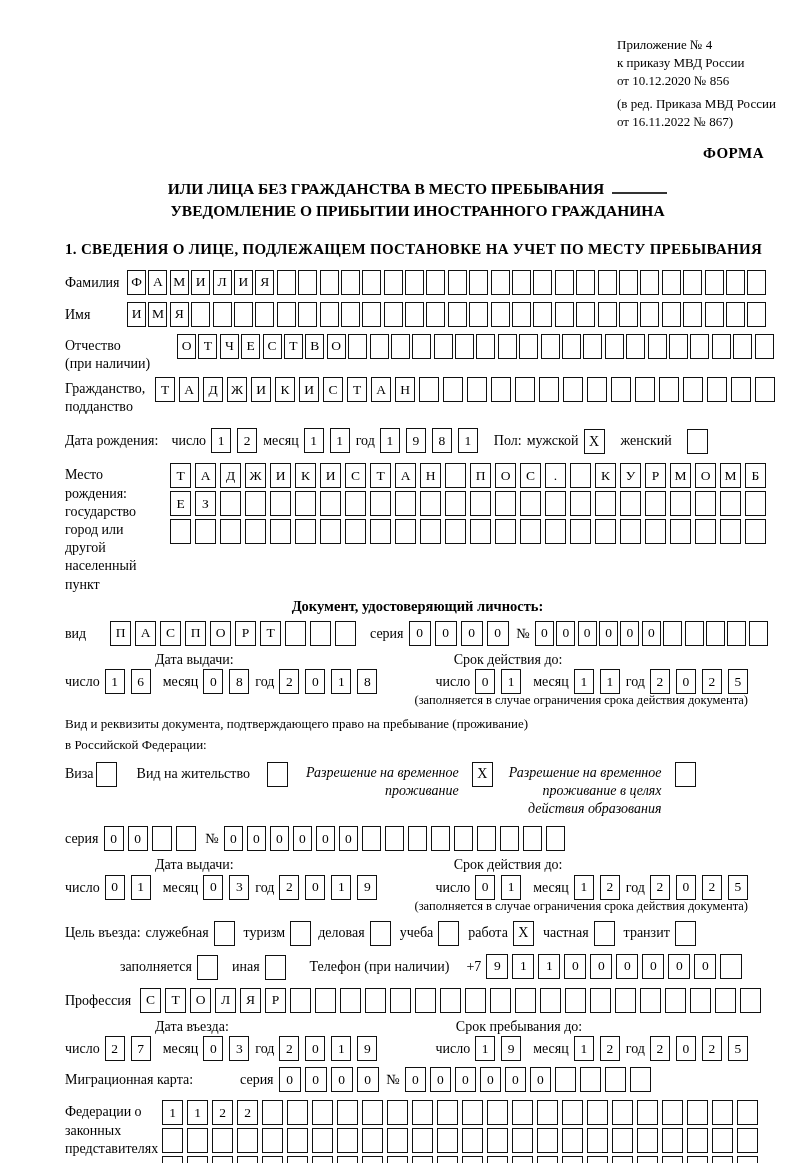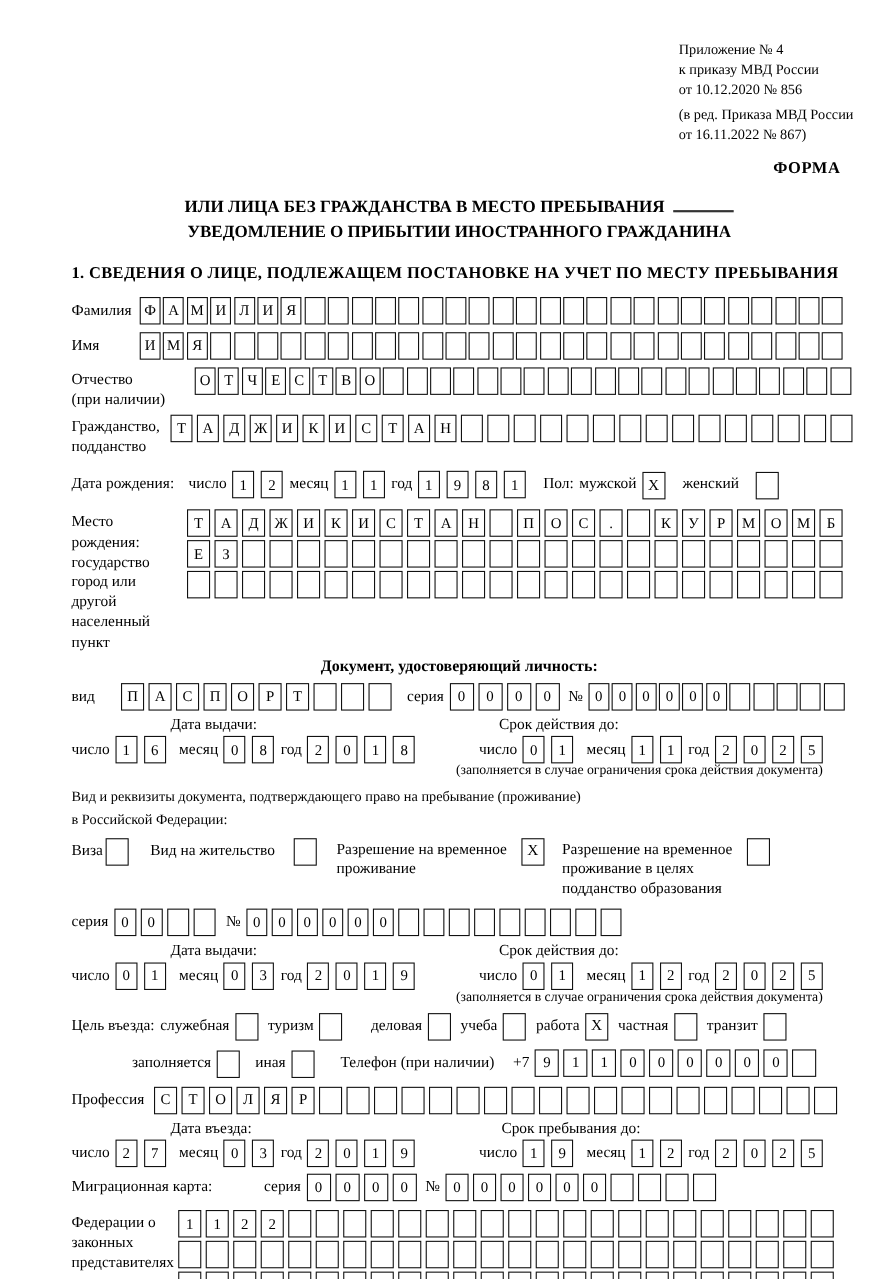--- a/index.html
+++ b/index.html
@@ -11,21 +11,21 @@
   .appendix { margin-left:552px; font-size:13px; line-height:1.38; white-space:nowrap; }
   .appendix .amend { margin-top:5px; }
   .forma { text-align:right; padding-right:6px; font-weight:bold; font-size:15px; margin-top:14px; letter-spacing:.5px; }
   .title { text-align:center; font-weight:bold; font-size:15.5px; margin-top:16px; line-height:1.45; }
   .title-underline { display:inline-block; width:55px; border-bottom:2px solid #333; margin-left:8px; vertical-align:baseline; }
   .sec-heading { font-weight:bold; font-size:15px; margin-top:18px; margin-bottom:12px; letter-spacing:.3px; white-space:nowrap; }
 
   .row { display:flex; align-items:flex-start; margin-bottom:7px; }
   .lbl { font-size:14px; flex-shrink:0; line-height:1.25; padding-top:4px; margin-right:5px; }
   .lbl2 { font-size:14px; flex-shrink:0; line-height:1.3; padding-top:3px; margin-right:5px; }
-  .center { text-align:left; }
+  .center { text-align:right;font-style:italic; }
   .cells { display:flex; flex-shrink:0; }
   .cellcol { display:flex; flex-direction:column; }
   .cellcol .cells { margin-bottom:3px; }
   .cell {
     box-sizing:border-box; flex-shrink:0; display:inline-flex; align-items:center; justify-content:center;
     height:25px; border:1.8px solid #111; font-size:13.5px; background:#fff;
   }
   .p22 .cell { width:19px; margin-right:2.4px; }
   .p23 .cell { width:19px; margin-right:4px; }
   .p24 .cell { width:20px; margin-right:4px; }
@@ -415,21 +415,21 @@
     <span class="lbl" style="margin-left:20px">Вид на жительство</span>
     <span class="checkbox" style="margin-left:12px"></span>
     <span class="lbl2 center" style="margin-left:18px">
       <span>Разрешение на временное</span><br>
       <span>проживание</span>
     </span>
     <span class="checkbox" style="margin-left:8px">X</span>
     <span class="lbl2 center" style="margin-left:16px">
       <span>Разрешение на временное</span><br>
       <span>проживание в целях</span><br>
-      <span>подданство образования</span>
+      <span>действия образования</span>
     </span>
     <span class="checkbox" style="margin-left:8px"></span>
   </div>
 
   <div class="row" style="margin-bottom:5px">
     <span class="lbl">серия</span>
     <span class="cells p24">
         <span class="cell">0</span>
         <span class="cell">0</span>
         <span class="cell"></span>
@@ -496,21 +496,21 @@
       </span>
   </div>
   <div class="note">(заполняется в случае ограничения срока действия документа)</div>
 
   <div class="row" style="margin-bottom:8px">
     <span class="lbl">Цель въезда:</span>
     <span class="lbl">служебная</span>
     <span class="checkbox"></span>
     <span class="lbl" style="margin-left:9px">туризм</span>
     <span class="checkbox"></span>
-    <span class="lbl" style="margin-left:26px">деловая</span>
+    <span class="lbl" style="margin-left:7px">деловая</span>
     <span class="checkbox"></span>
     <span class="lbl" style="margin-left:9px">учеба</span>
     <span class="checkbox"></span>
     <span class="lbl" style="margin-left:9px">работа</span>
     <span class="checkbox">X</span>
     <span class="lbl" style="margin-left:9px">частная</span>
     <span class="checkbox"></span>
     <span class="lbl" style="margin-left:9px">транзит</span>
     <span class="checkbox"></span>
   </div>

